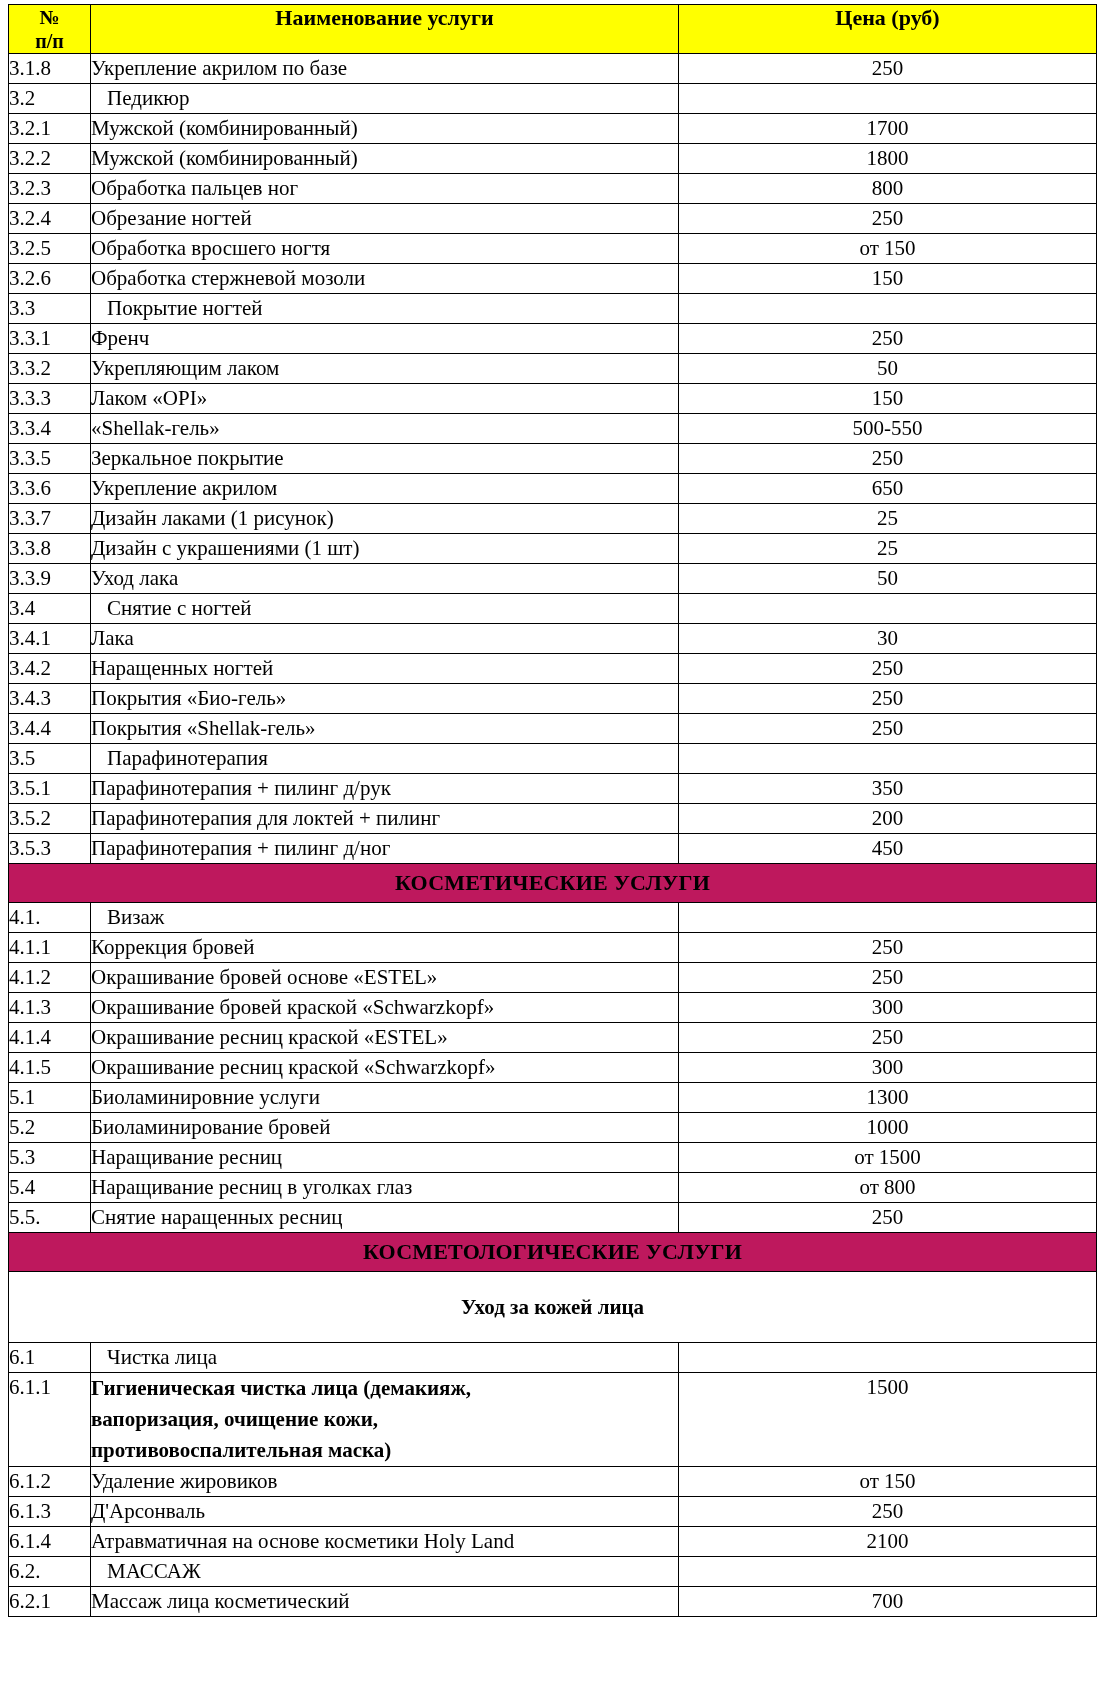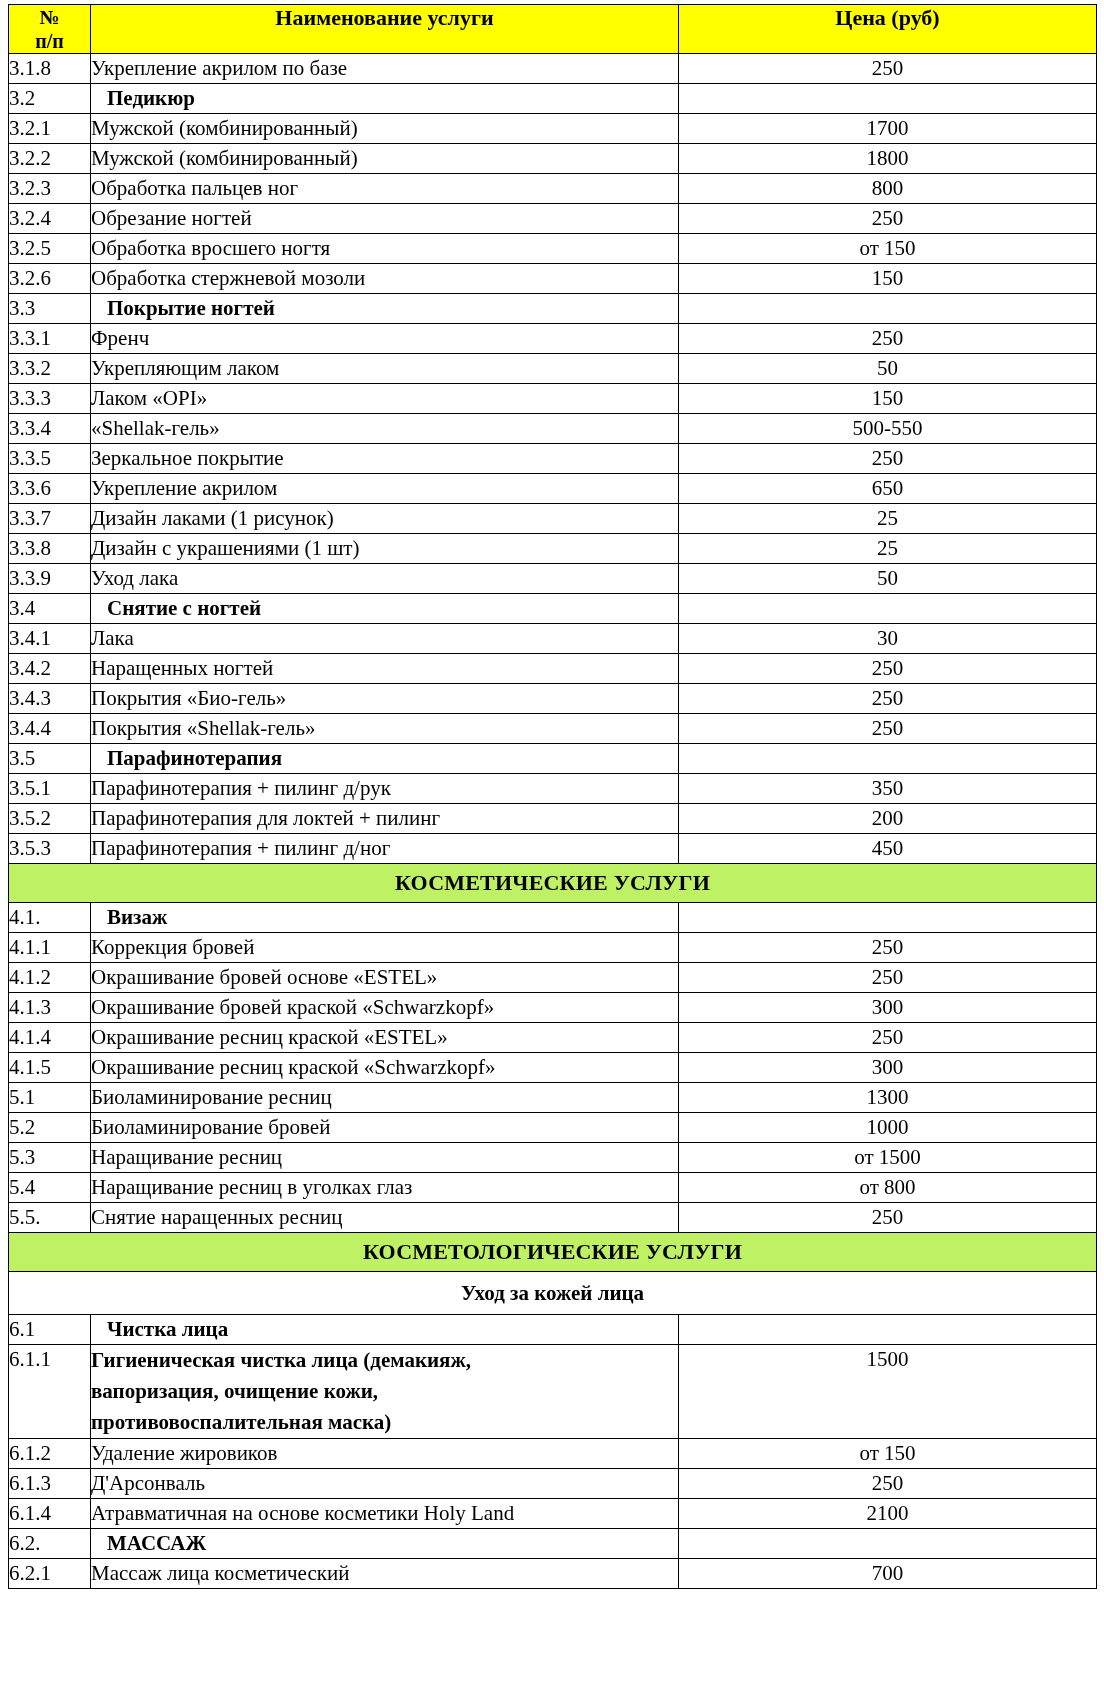--- a/index.html
+++ b/index.html
@@ -58,37 +58,37 @@
     line-height: 26px;
     padding: 4px 2px;
   }
   thead th.h-num {
     font-size: 20px;
     line-height: 24px;
   }
 
   
   tr.section td {
-    background: #bef264;
+    background: #be185d;
     text-align: center;
     font-weight: bold;
     font-size: 22px;
     line-height: 30px;
     padding: 4px 2px;
     letter-spacing: 0.2px;
   }
   tr.subsection td {
     text-align: center;
     font-weight: bold;
     font-size: 21px;
     line-height: 30px;
-    padding: 6px;
+    padding: 20px;
   }
   tr.group td.cell-name {
-    font-weight: bold;
+    font-weight: normal;
     padding-left: 16px;
   }
   tr.group td.cell-num {
     font-weight: normal;
   }
   .multi {
     font-size: 21px;
     line-height: 31px;
     padding: 1px 4px 3px 12px;
     font-weight: bold;
@@ -278,21 +278,21 @@
           <td class="cell-name">Окрашивание ресниц краской «ESTEL»</td>
           <td class="cell-price">250</td>
         </tr>
         <tr>
           <td class="cell-num">4.1.5</td>
           <td class="cell-name">Окрашивание ресниц краской «Schwarzkopf»</td>
           <td class="cell-price">300</td>
         </tr>
         <tr>
           <td class="cell-num">5.1</td>
-          <td class="cell-name">Биоламинирование ресниц</td>
+          <td class="cell-name">Биоламинировние услуги</td>
           <td class="cell-price">1300</td>
         </tr>
         <tr>
           <td class="cell-num">5.2</td>
           <td class="cell-name">Биоламинирование бровей</td>
           <td class="cell-price">1000</td>
         </tr>
         <tr>
           <td class="cell-num">5.3</td>
           <td class="cell-name">Наращивание ресниц</td>

